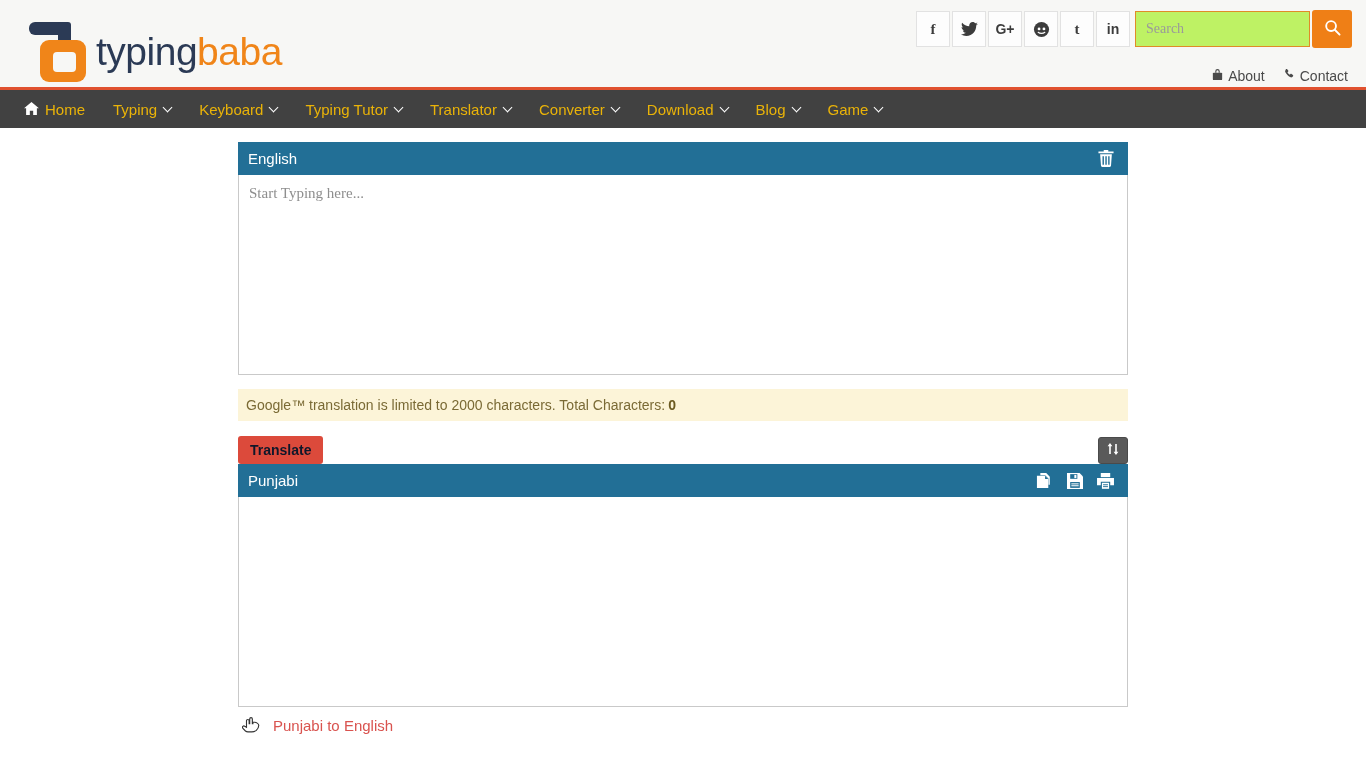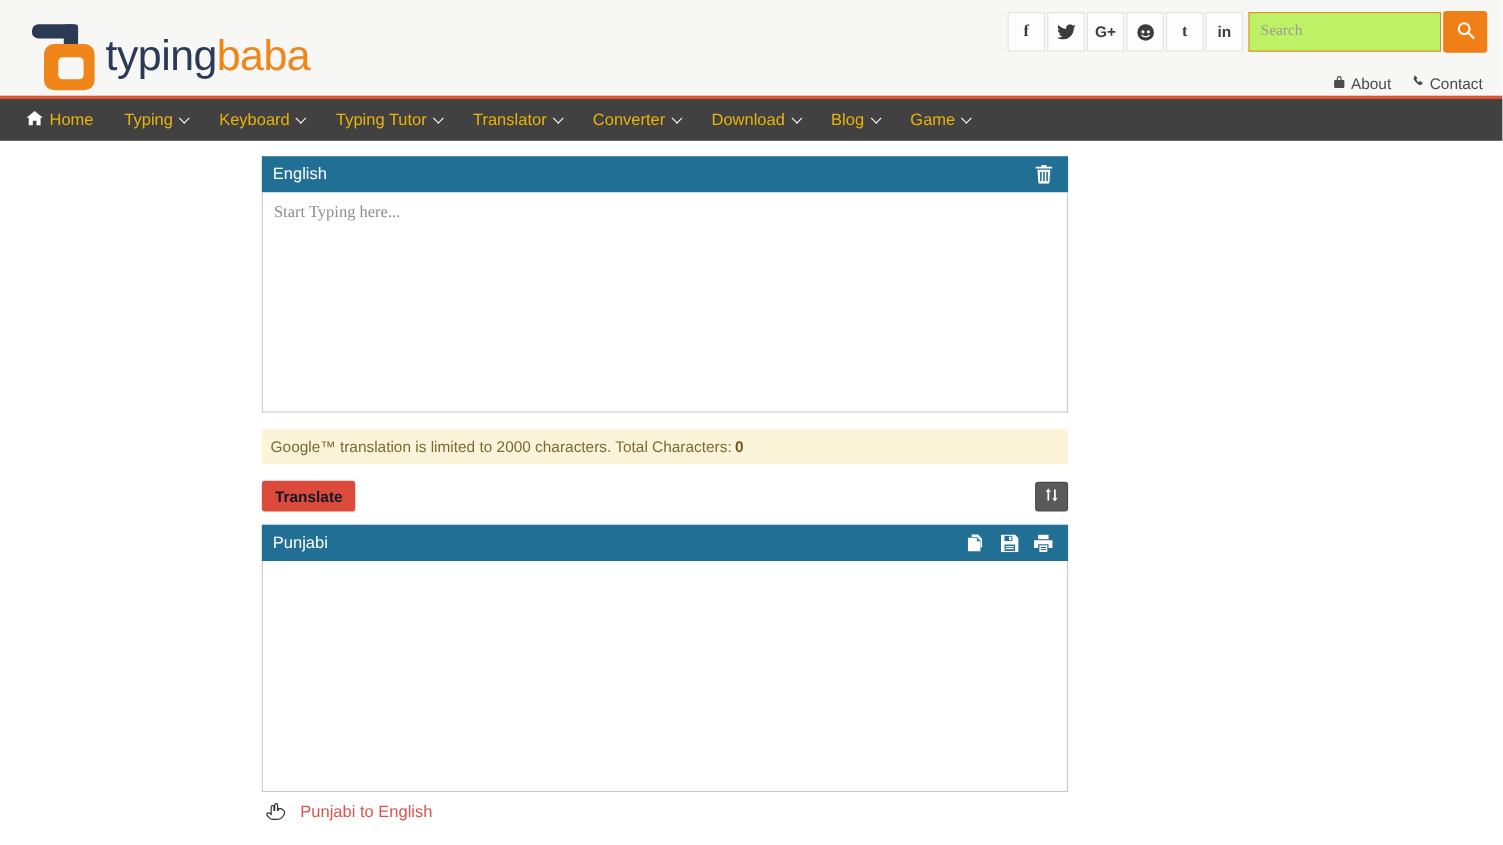--- a/index.html
+++ b/index.html
@@ -161,21 +161,21 @@
     display: inline-block;
     margin-left: 7px;
     width: 7px; height: 7px;
     border-right: 1.6px solid #fff;
     border-bottom: 1.6px solid #fff;
     transform: translateY(-2px) rotate(45deg);
   }
 
   
   .content {
-    width: 733px;
+    width: 890px;
     margin-left: 238px;
     padding-top: 14px;
   }
 
   .panel-head {
     height: 33px;
     background: #226f96;
     display: flex;
     align-items: center;
     justify-content: space-between;
@@ -245,21 +245,21 @@
     background: #5a5a5a;
     border: 1px solid #4a4a4a;
     border-radius: 3px;
     color: #fff;
     cursor: pointer;
     display: flex;
     align-items: center;
     justify-content: center;
   }
 
-  .out-head { margin-top: 12px; }
+  .out-head { }
   .out-area {
     height: 210px;
     border: 1px solid #c9c9c9;
     border-top: none;
     background: #ffffff;
   }
 
   .bottom-link {
     margin-top: 10px;
     display: flex;

